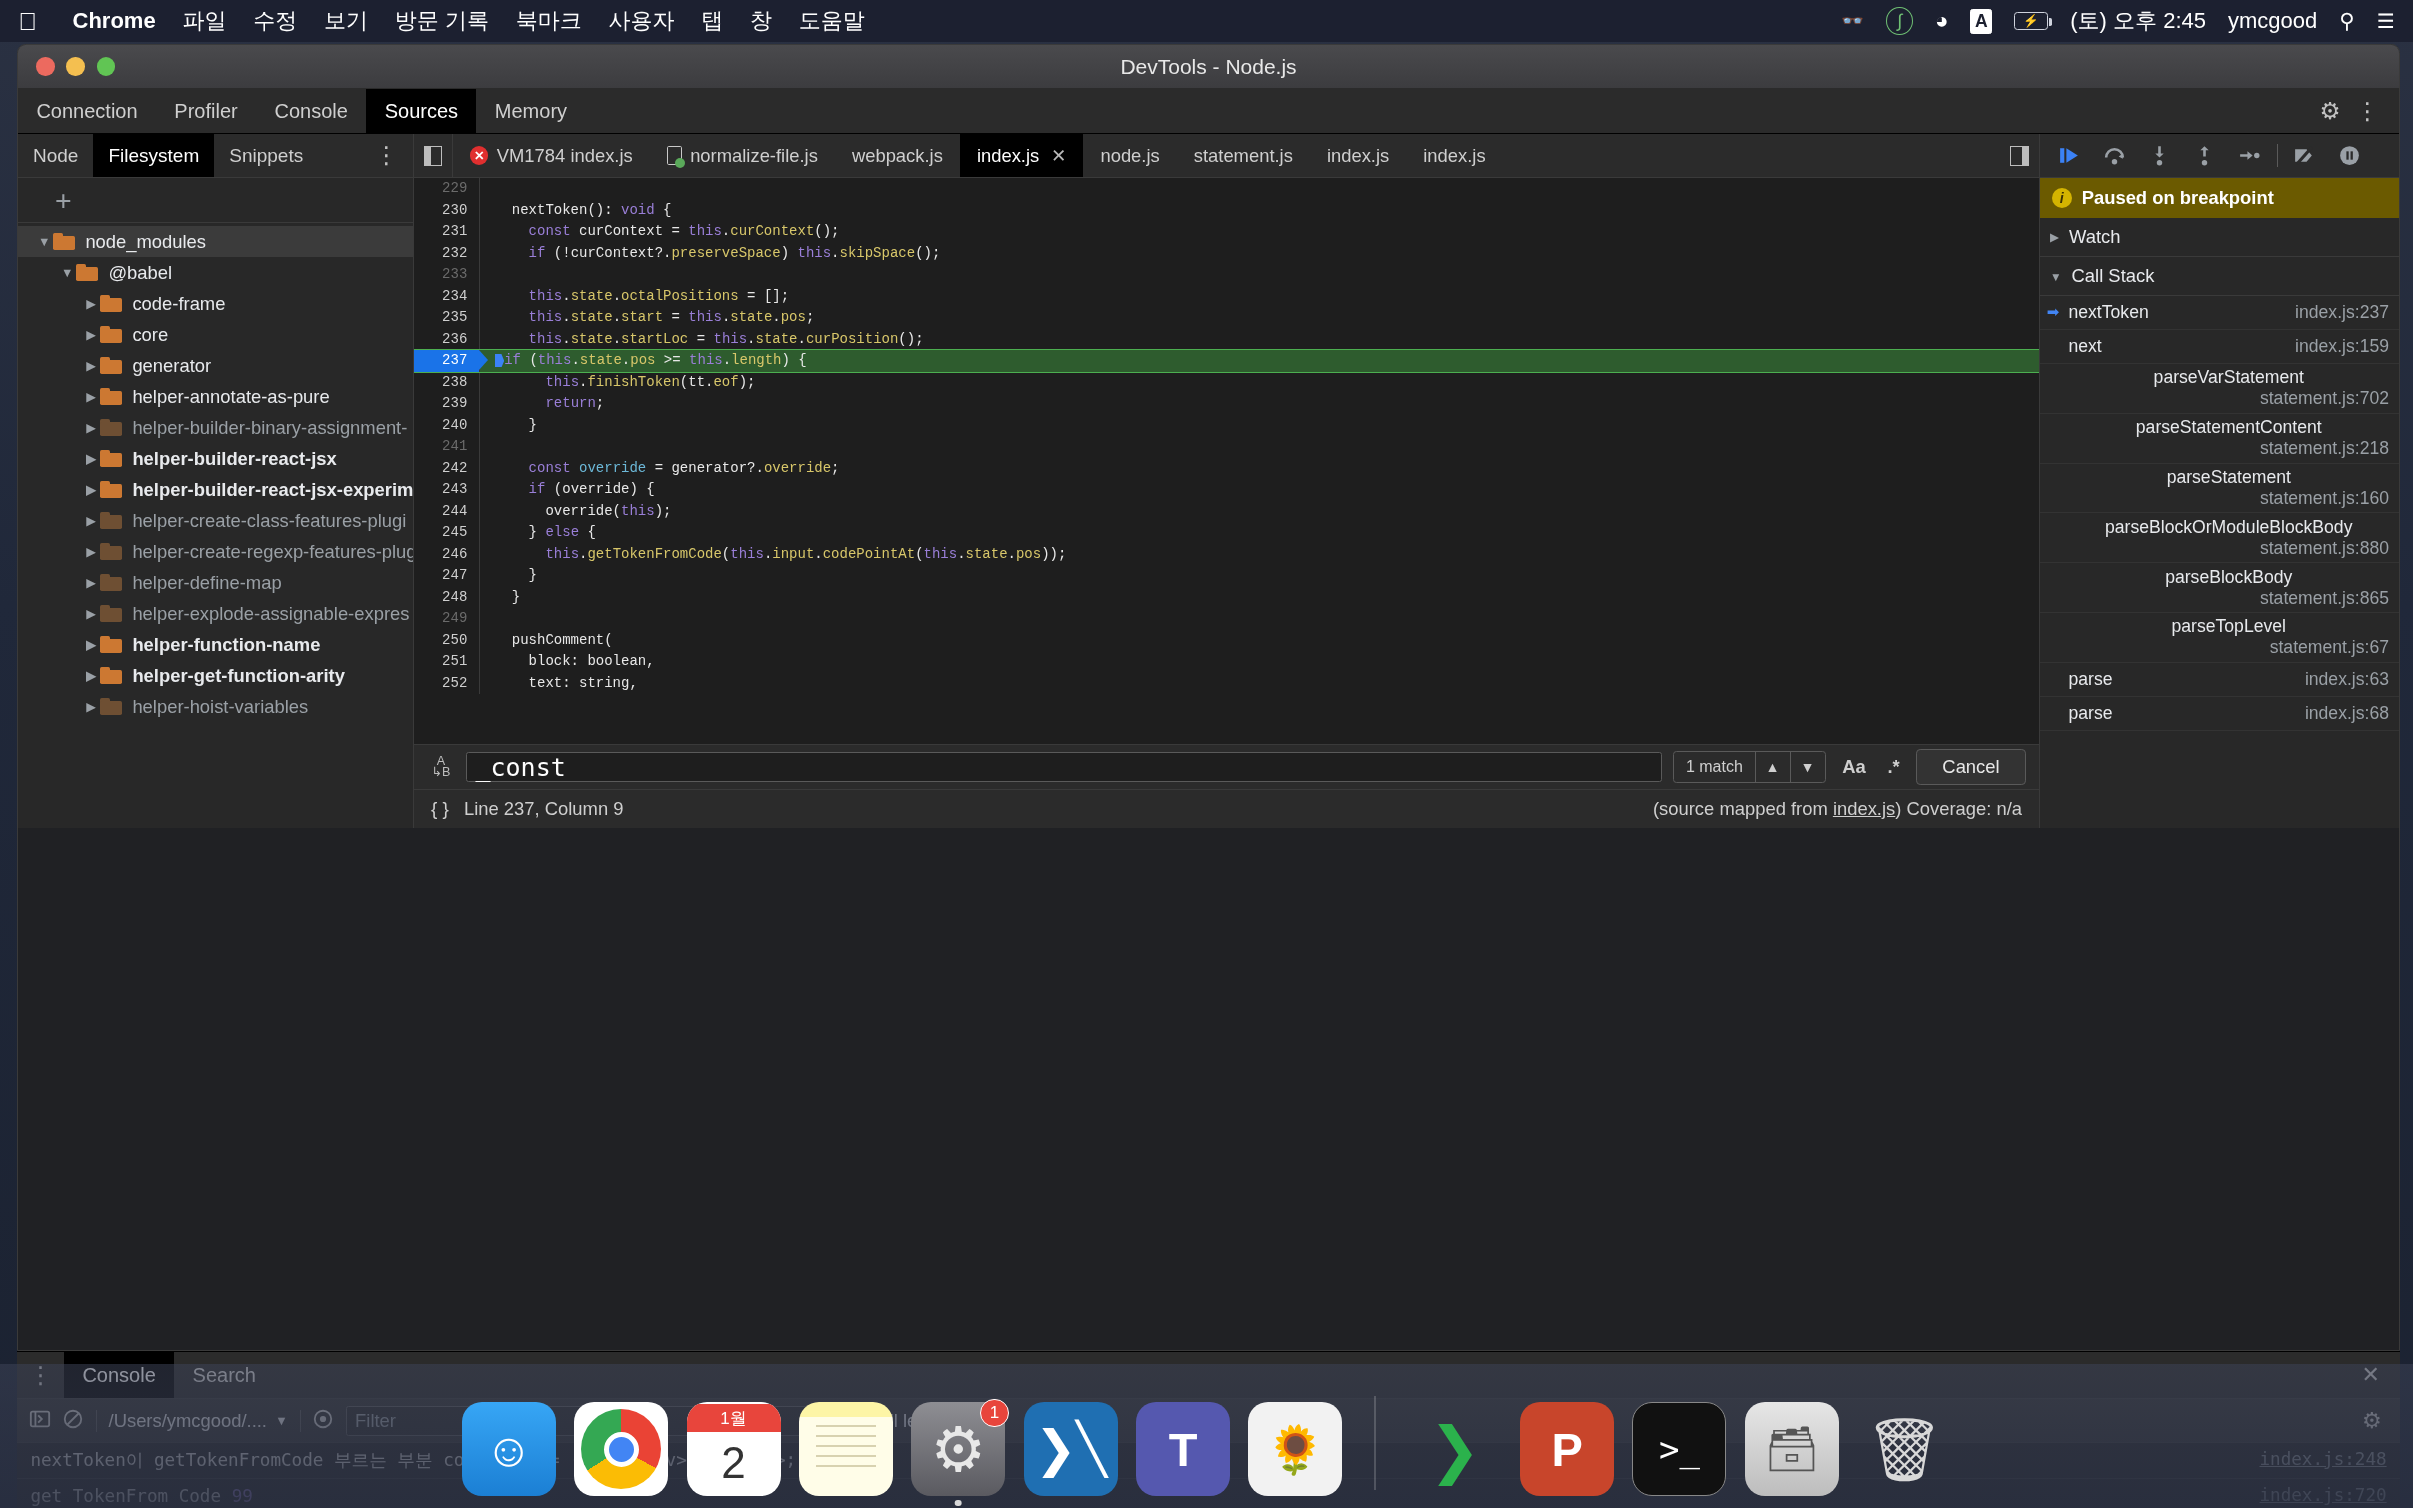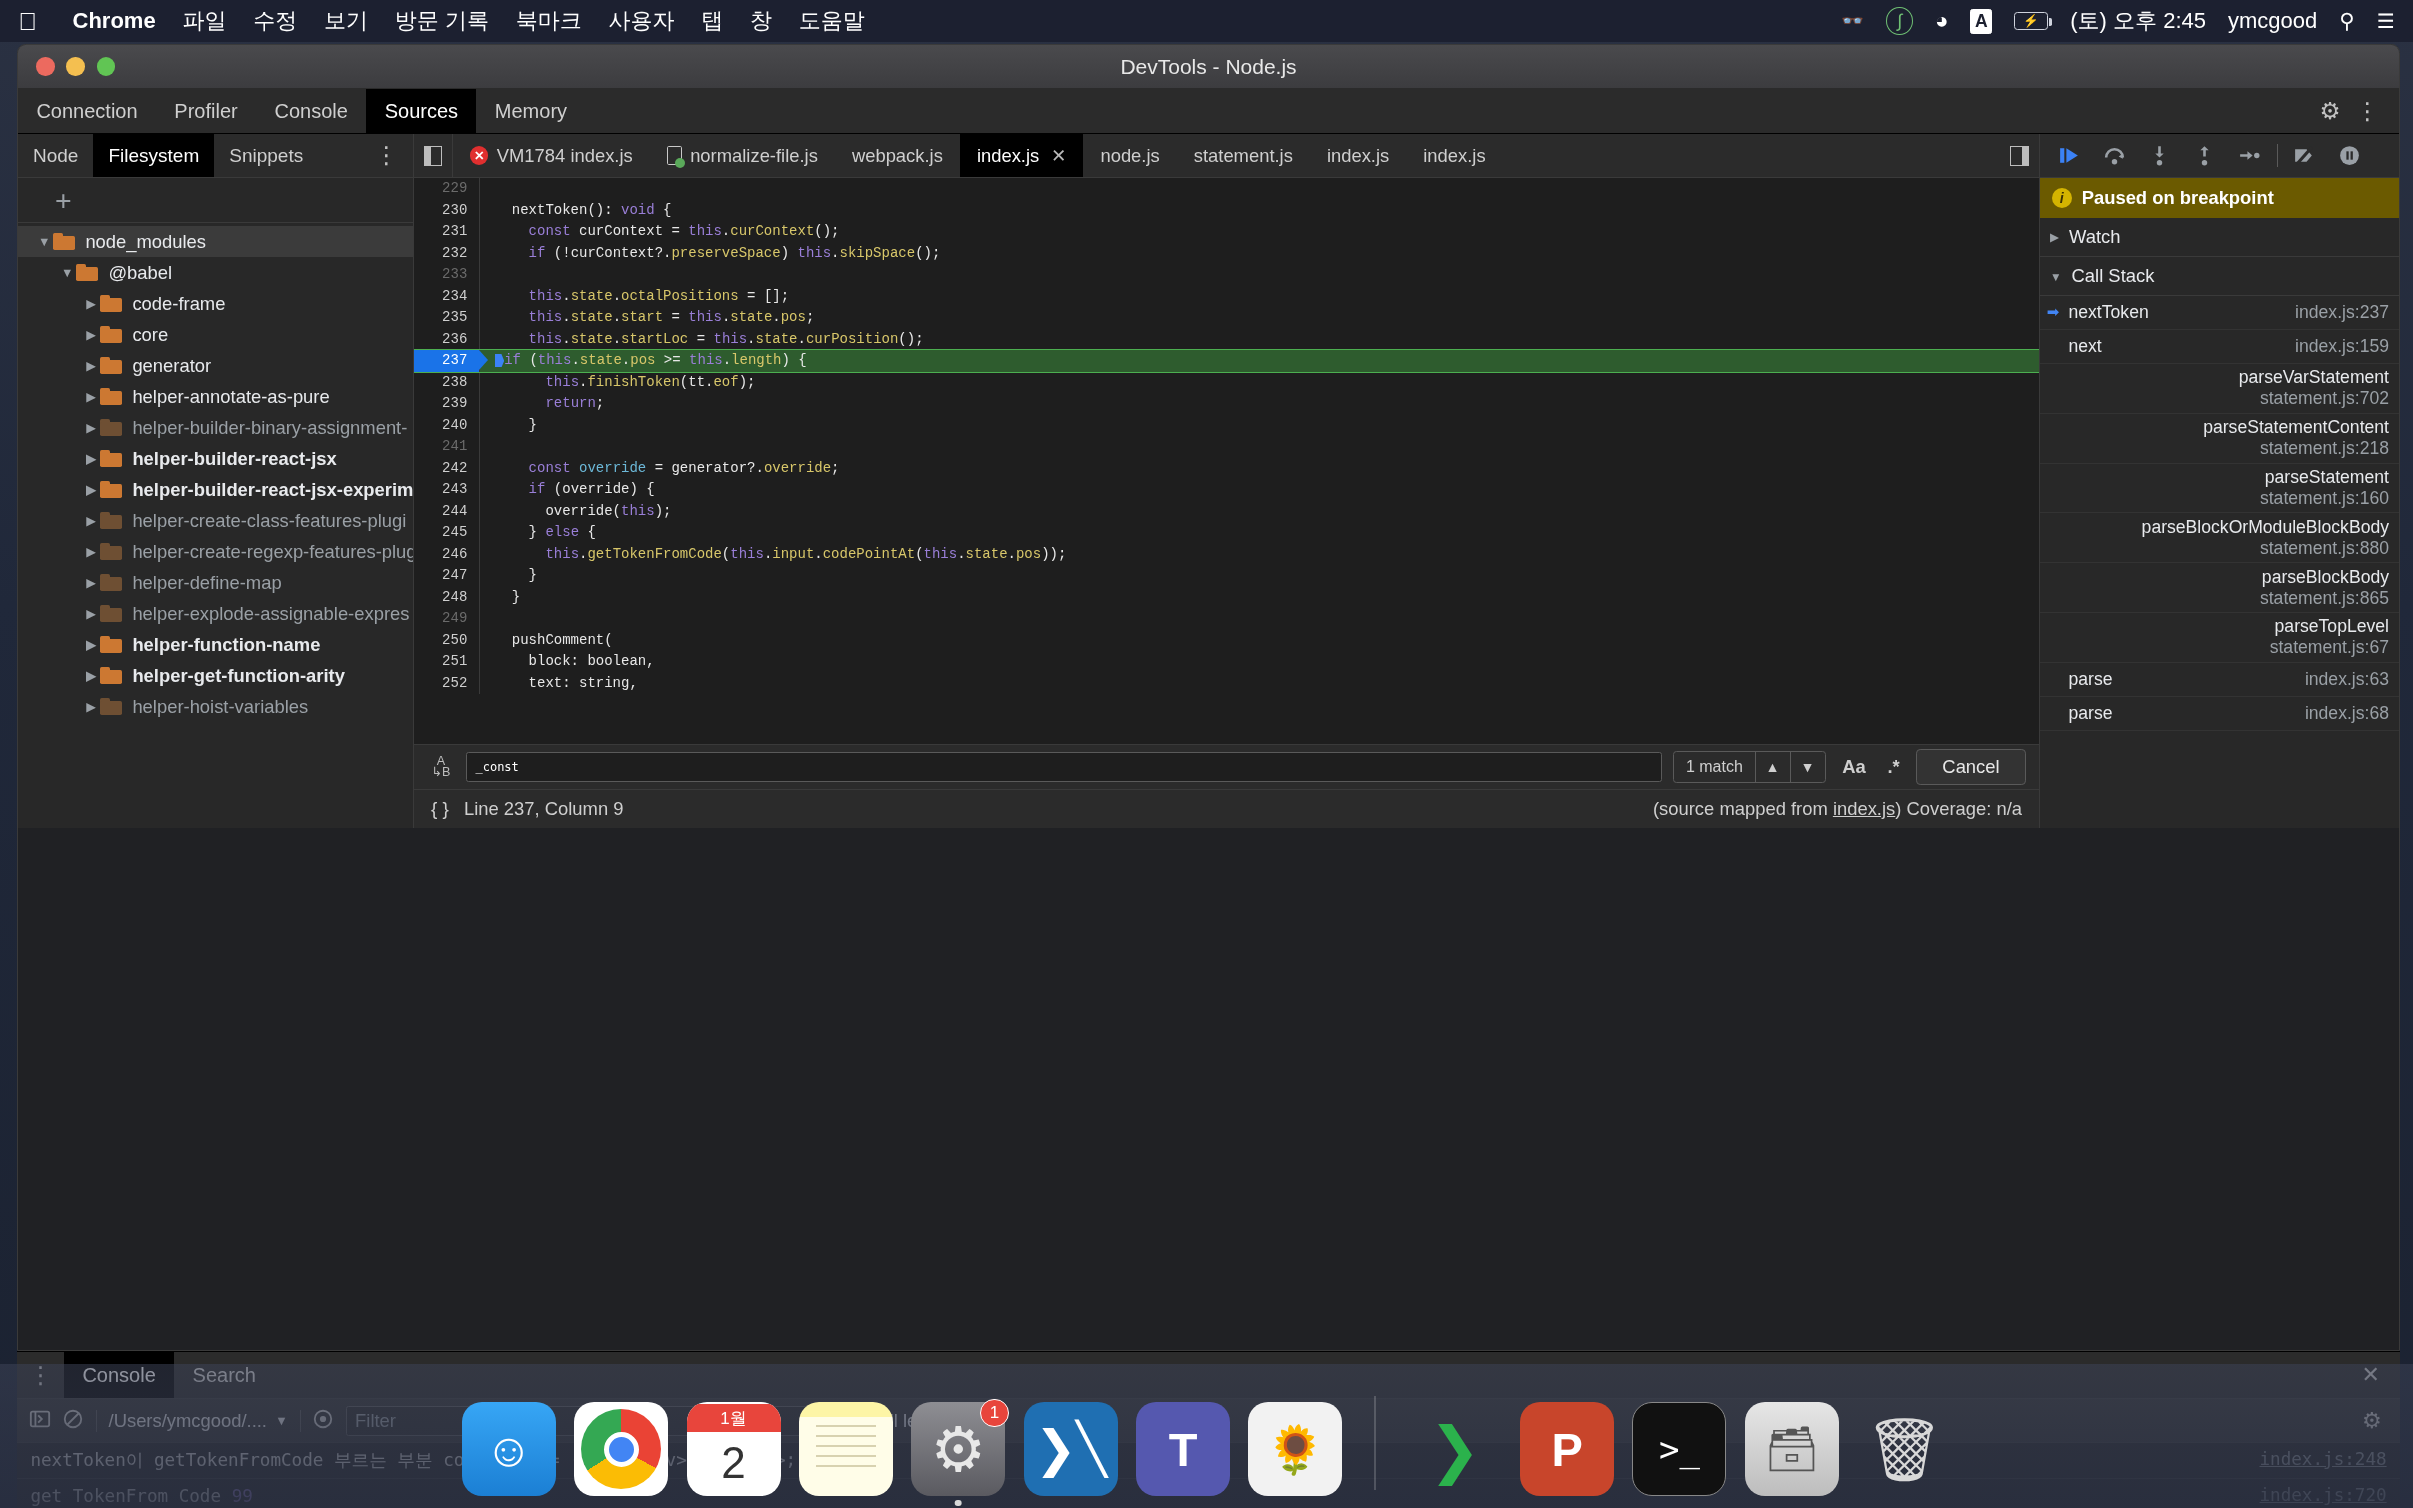--- a/index.html
+++ b/index.html
@@ -117,21 +117,21 @@
   .kw { color:#9a7fd8; } .fn { color:#d8c76a;text-align:right; } .id { color:#e8e8e8; }
   .th { color:#9a7fd8; } .cy { color:#6cb8d8; } .pn { color:#e8e8e8; }
   .bp { display:inline-block; width:9.2px;height:13.4px;background:#3b82f6;
         clip-path: polygon(0 0, 70% 0, 100% 50%, 70% 100%, 0 100%); vertical-align:middle;}
 
   
   .srchbar { height:45px; background:#2b2b2b; border-top:0.8px solid #3a3a3a;
              display:flex; align-items:center; padding:0 13.4px; gap:11.7px;}
   .ab { color:#bdbdbd; font-size:12.6px; line-height:11px; width:27px; text-align:center;}
   .srch-input { flex:1; height:30px; background:#1e1e1e; border:0.8px solid #5a5a5a; border-radius:2.5px;
-                color:#fff; font-size:12px; padding:0 8.4px; display:flex; align-items:center; font-family:"DejaVu Sans Mono", monospace;}
+                color:#fff; font-size:25px; padding:0 8.4px; display:flex; align-items:center; font-family:"DejaVu Sans Mono", monospace;}
   .matchbox{display:flex;align-items:center;border:0.8px solid #5a5a5a;border-radius:3.4px;height:32px;overflow:hidden;background:#2b2b2b;}
   .matchbox .cnt{color:#cfcfcf;font-size:16px;padding:0 11.7px;}
   .matchbox .arw{width:35px;height:32px;border-left:0.8px solid #5a5a5a;display:flex;
                  align-items:center;justify-content:center;color:#cfcfcf;font-size:14.2px;}
   .opt{color:#cfcfcf;font-size:18.4px;font-weight:bold;padding:0 5px;}
   .cancel{border:0.8px solid #5a5a5a;border-radius:4.2px;color:#e8e8e8;font-size:18.4px;padding:5.9px 25px;background:#333;}
   .statusbar{height:39px;background:#2b2b2b;border-top:0.8px solid #3a3a3a;display:flex;align-items:center;
              padding:0 17px;color:#cfcfcf;font-size:18.4px;gap:15px;}
   .statusbar .brace{color:#cfcfcf;font-size:19px;}
   .statusbar .right{margin-left:auto;}
@@ -148,21 +148,21 @@
   .info-i{width:20px;height:20px;border-radius:50%;background:#d4b400;color:#3a3000;
           display:flex;align-items:center;justify-content:center;font-size:14.2px;font-weight:bold;font-style:italic;}
   .sect{height:39px;display:flex;align-items:center;gap:10px;padding:0 10px;color:#e8eaed;font-size:18.4px;
         border-bottom:0.8px solid #3a3a3a;}
   .sect .caret{color:#9aa0a6;font-size:11.7px;}
   .cs-row{min-height:34px;display:flex;align-items:center;padding:3.4px 10px 3.4px 28.5px;position:relative;
           border-bottom:0.8px solid #333;flex-wrap:wrap;}
   .cs-row .marker{position:absolute;left:6.7px;top:6.7px;color:#4285f4;font-size:15px;}
   .cs-row .fname{color:#e8eaed;font-size:17.6px;flex:1;white-space:nowrap;}
   .cs-row .floc{color:#9aa0a6;font-size:17.6px;white-space:nowrap;}
-  .cs-row.wrap{flex-direction:column;align-items:flex-end;}
+  .cs-row.wrap{flex-direction:column;align-items:center;}
   .cs-row.wrap .floc{align-self:flex-end;}
 
   
   .drawer{position:absolute;left:17px;top:1351px;width:2383px;height:1324px;background:#242424;
           border-top:1.7px solid #000;}
   .dr-tabs{height:47px;background:#2b2b2b;display:flex;align-items:stretch;border-bottom:0.8px solid #3a3a3a;}
   .dr-tabs .kebab{width:47px;display:flex;align-items:center;justify-content:center;}
   .dr-tabs .tab{display:flex;align-items:center;padding:0 18.4px;font-size:20px;color:#cfcfcf;}
   .dr-tabs .tab.active{background:#000;color:#fff;}
   .dr-tabs .close{margin-left:auto;display:flex;align-items:center;padding:0 20px;color:#c2c2c2;font-size:22px;}

